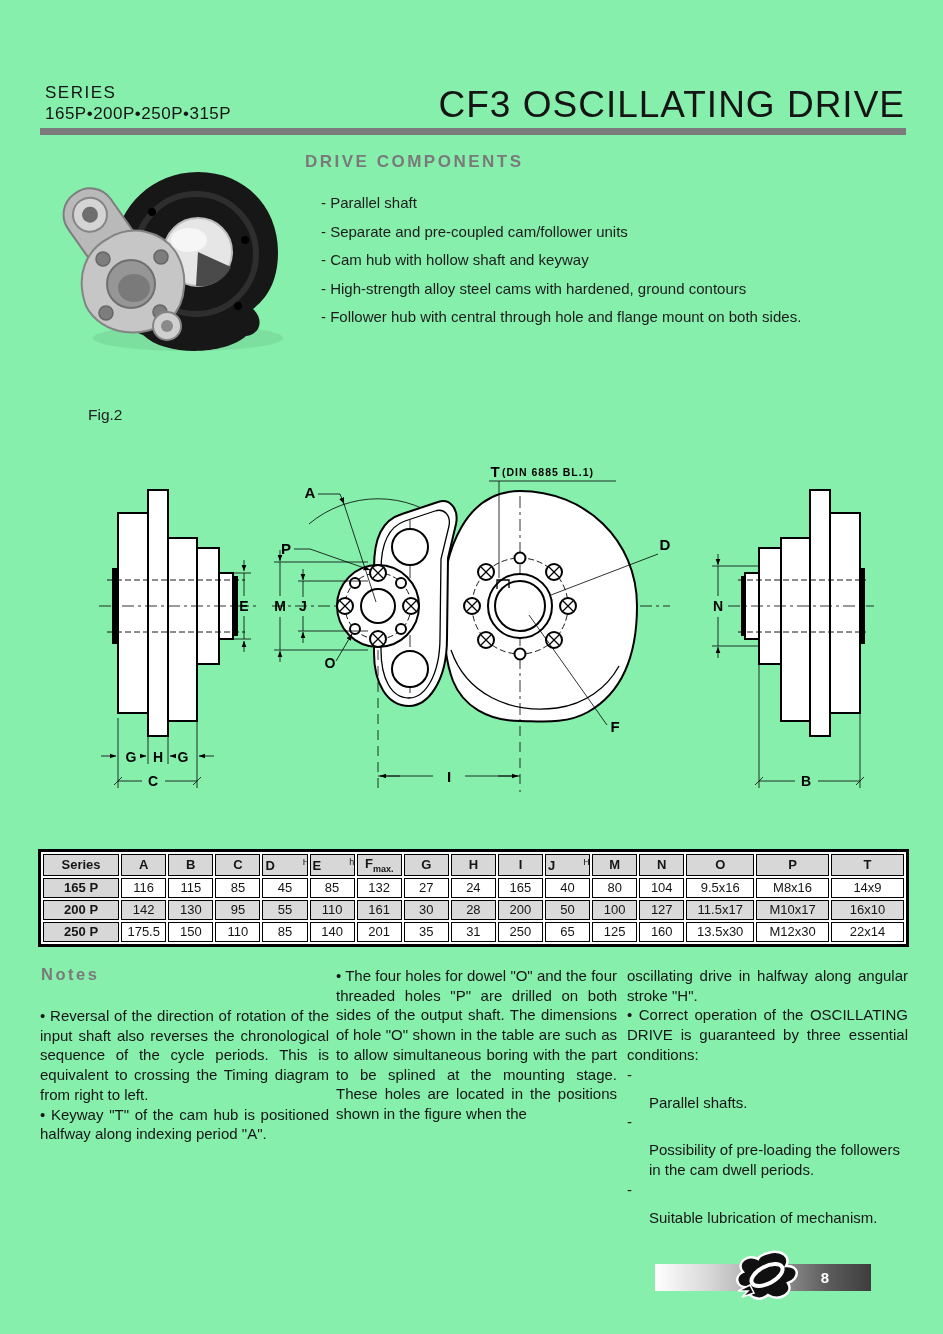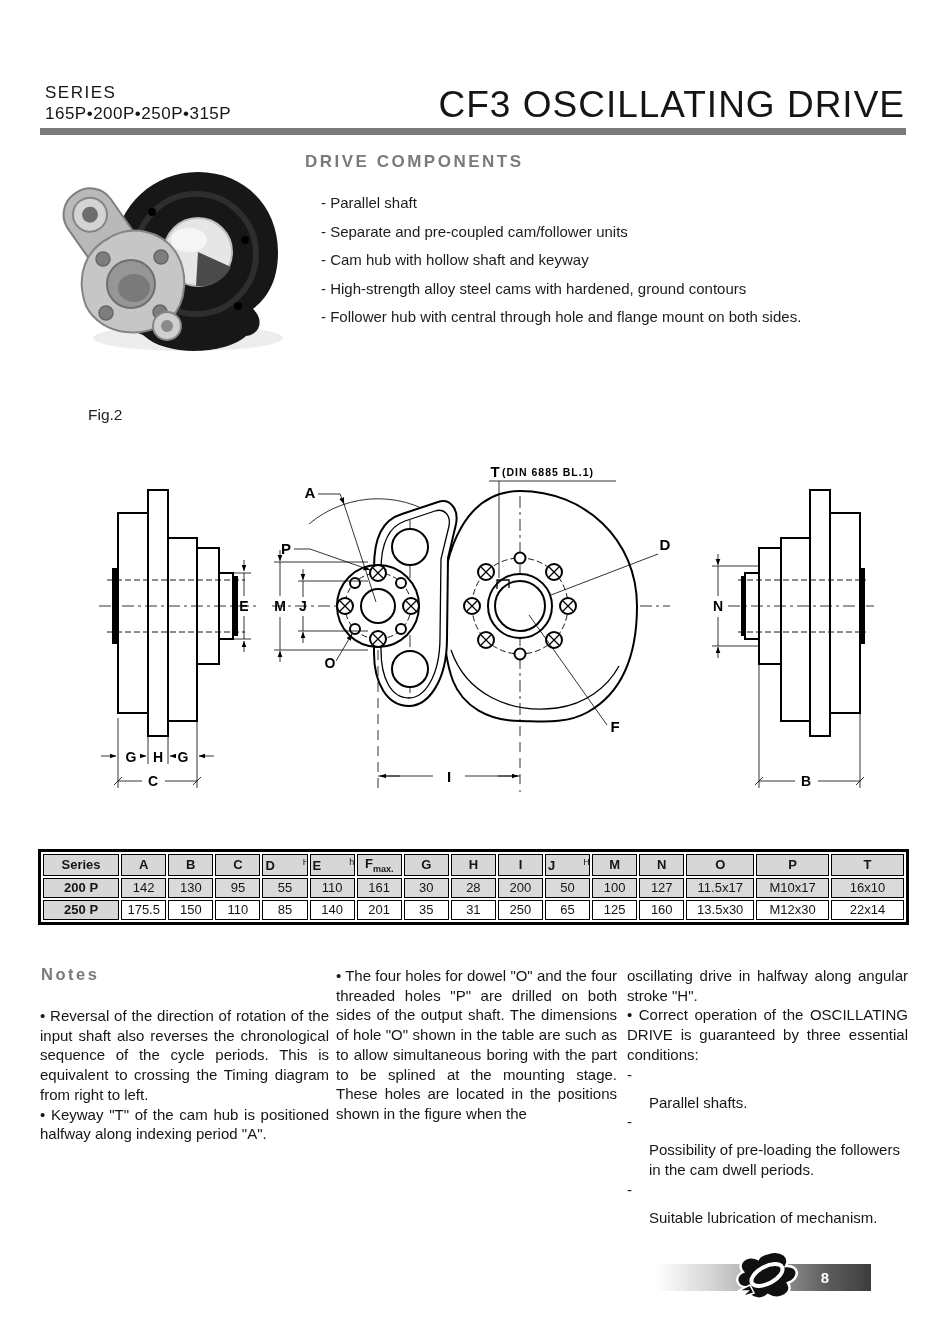--- a/index.html
+++ b/index.html
@@ -1,16 +1,16 @@
 <!DOCTYPE html>
 <html><head>
 <meta charset="utf-8">
 <style>
   html,body{margin:0;padding:0;background:#e8e8e8;}
-  .page{position:relative;width:943px;height:1334px;margin:0 auto;background:#ffffff;
+  .page{position:relative;width:943px;height:1334px;margin:0 auto;background:#86efac;
         font-family:"Liberation Sans",sans-serif;color:#151515;overflow:hidden;}
 
   
   .series-label{position:absolute;left:45px;top:83px;font-size:17px;letter-spacing:1.5px;}
   .series-models{position:absolute;left:45px;top:104px;font-size:17px;letter-spacing:.5px;}
   .page-title{position:absolute;right:38px;top:84px;margin:0;font-size:37px;font-weight:normal;
               letter-spacing:1px;white-space:nowrap;}
   .header-rule{position:absolute;left:40px;top:128px;width:866px;height:7px;background:#7b7b7b;}
 
   
@@ -354,20 +354,38 @@
             <th><span>I</span></th>
             <th><span>J</span><sup>H7</sup></th>
             <th><span>M</span></th>
             <th><span>N</span></th>
             <th><span>O</span></th>
             <th><span>P</span></th>
             <th><span>T</span></th>
           </tr>
       </thead>
       <tbody>
+          <tr>
+            <th>165 P</th>
+            <td>116</td>
+            <td>115</td>
+            <td>85</td>
+            <td>45</td>
+            <td>85</td>
+            <td>132</td>
+            <td>27</td>
+            <td>24</td>
+            <td>165</td>
+            <td>40</td>
+            <td>80</td>
+            <td>104</td>
+            <td>9.5x16</td>
+            <td>M8x16</td>
+            <td>14x9</td>
+          </tr>
           <tr class="alt">
             <th>200 P</th>
             <td>142</td>
             <td>130</td>
             <td>95</td>
             <td>55</td>
             <td>110</td>
             <td>161</td>
             <td>30</td>
             <td>28</td>

